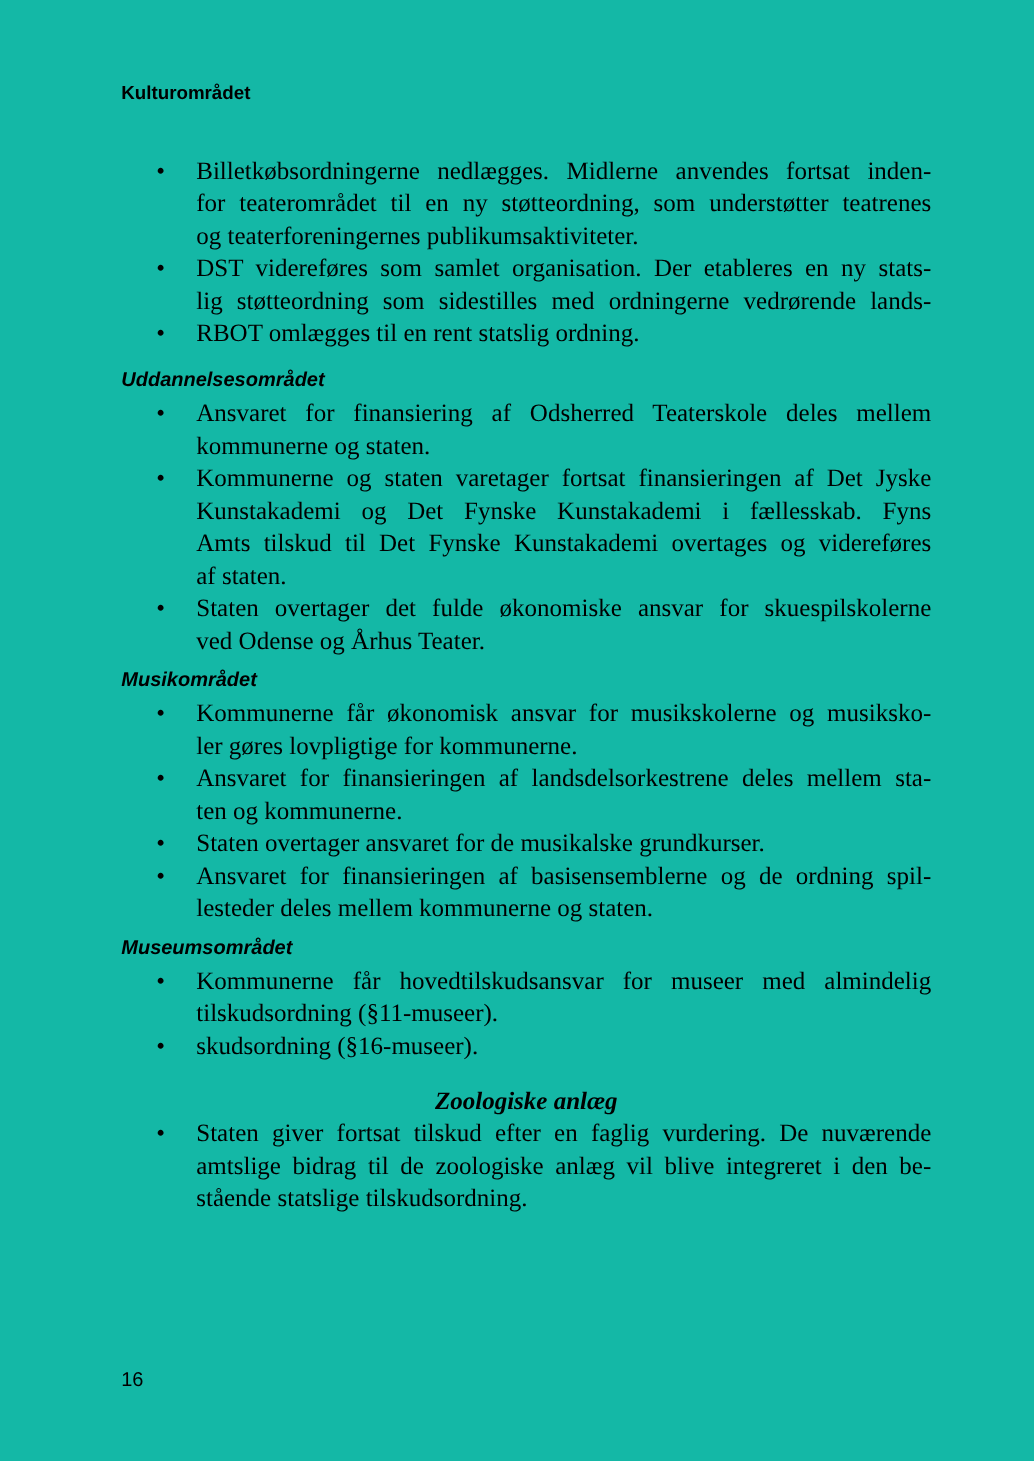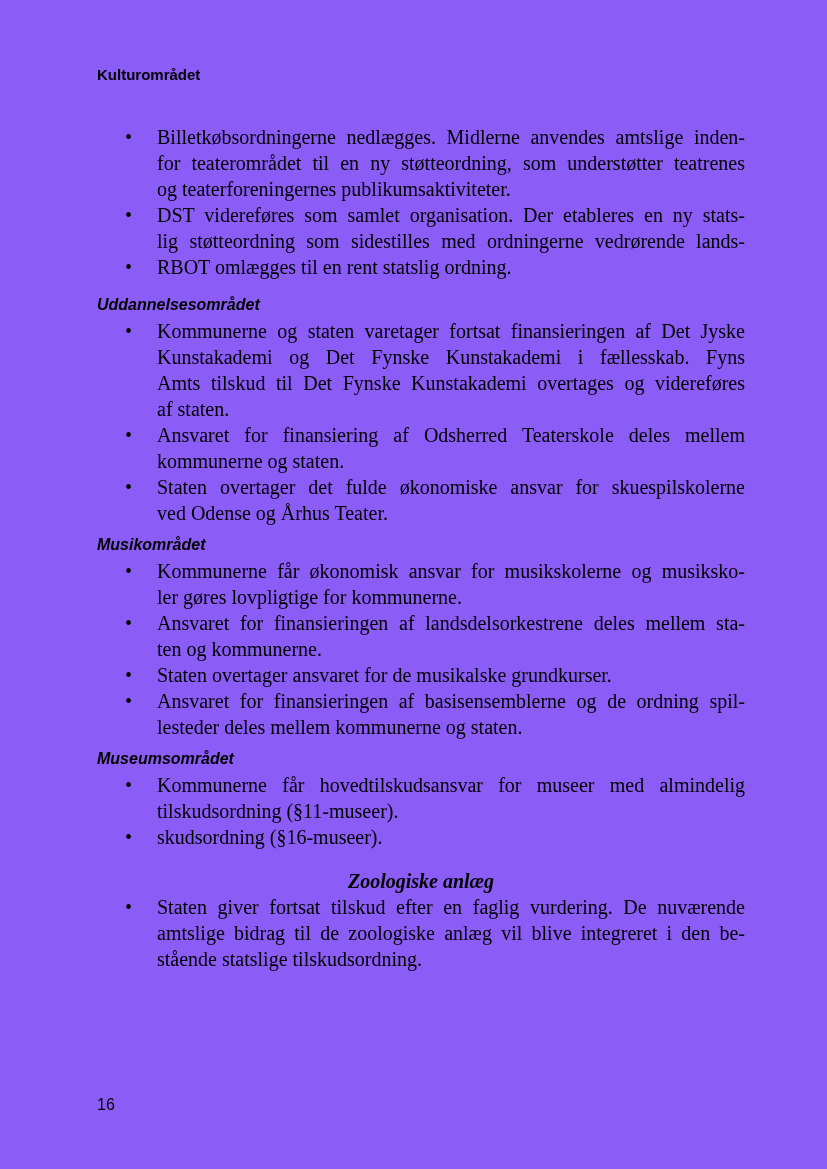--- a/index.html
+++ b/index.html
@@ -5,21 +5,21 @@
   * { box-sizing: border-box; }
   html, body { margin: 0; padding: 0; }
   body {
     width: 827px; height: 1169px;
     background: #ffffff;
     font-family: "Liberation Serif", serif;
   }
   .page {
     position: relative;
     width: 827px; height: 1169px;
-    background: #8b5cf6;
+    background: #14b8a6;
     color: #000;
     overflow: hidden;
   }
   .doc-header {
     position: absolute;
     left: 97px; top: 66px;
     font-family: "Liberation Sans", sans-serif;
     font-weight: 700;
     font-size: 15px;
     line-height: 17px;
@@ -87,44 +87,44 @@
 <body>
 
 <div class="page">
 
   <div class="doc-header">Kulturområdet</div>
 
   <div class="content">
 
     <ul class="bullets">
       <li>
-          <div class="line">Billetkøbsordningerne nedlægges. Midlerne anvendes amtslige inden-</div>
+          <div class="line">Billetkøbsordningerne nedlægges. Midlerne anvendes fortsat inden-</div>
           <div class="line">for teaterområdet til en ny støtteordning, som understøtter teatrenes</div>
           <div class="line last">og teaterforeningernes publikumsaktiviteter.</div>
         </li>
       <li>
           <div class="line">DST videreføres som samlet organisation. Der etableres en ny stats-</div>
           <div class="line">lig støtteordning som sidestilles med ordningerne vedrørende lands-</div>
         </li>
       <li>
           <div class="line last">RBOT omlægges til en rent statslig ordning.</div>
         </li>
     </ul>
 
     <h2 class="section-heading gap-first">Uddannelsesområdet</h2>
     <ul class="bullets">
       <li>
+          <div class="line">Ansvaret for finansiering af Odsherred Teaterskole deles mellem</div>
+          <div class="line last">kommunerne og staten.</div>
+        </li>
+      <li>
           <div class="line">Kommunerne og staten varetager fortsat finansieringen af Det Jyske</div>
           <div class="line">Kunstakademi og Det Fynske Kunstakademi i fællesskab. Fyns</div>
           <div class="line">Amts tilskud til Det Fynske Kunstakademi overtages og videreføres</div>
           <div class="line last">af staten.</div>
-        </li>
-      <li>
-          <div class="line">Ansvaret for finansiering af Odsherred Teaterskole deles mellem</div>
-          <div class="line last">kommunerne og staten.</div>
         </li>
       <li>
           <div class="line">Staten overtager det fulde økonomiske ansvar for skuespilskolerne</div>
           <div class="line last">ved Odense og Århus Teater.</div>
         </li>
     </ul>
 
     <h2 class="section-heading">Musikområdet</h2>
     <ul class="bullets">
       <li>

